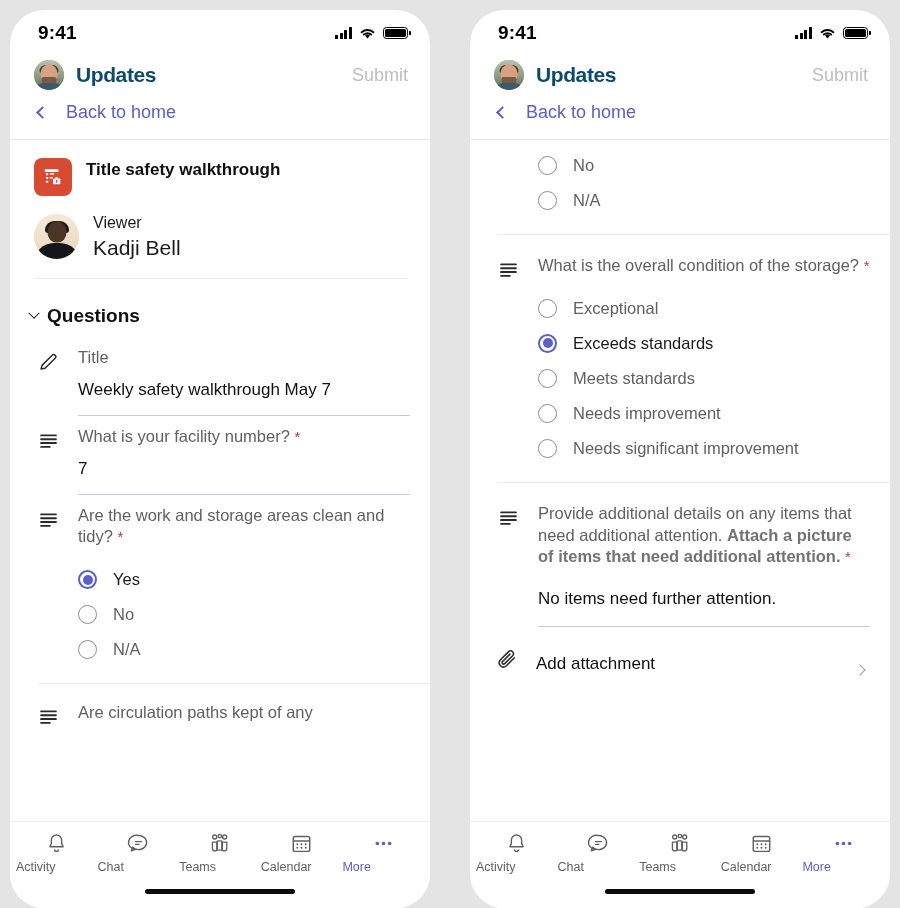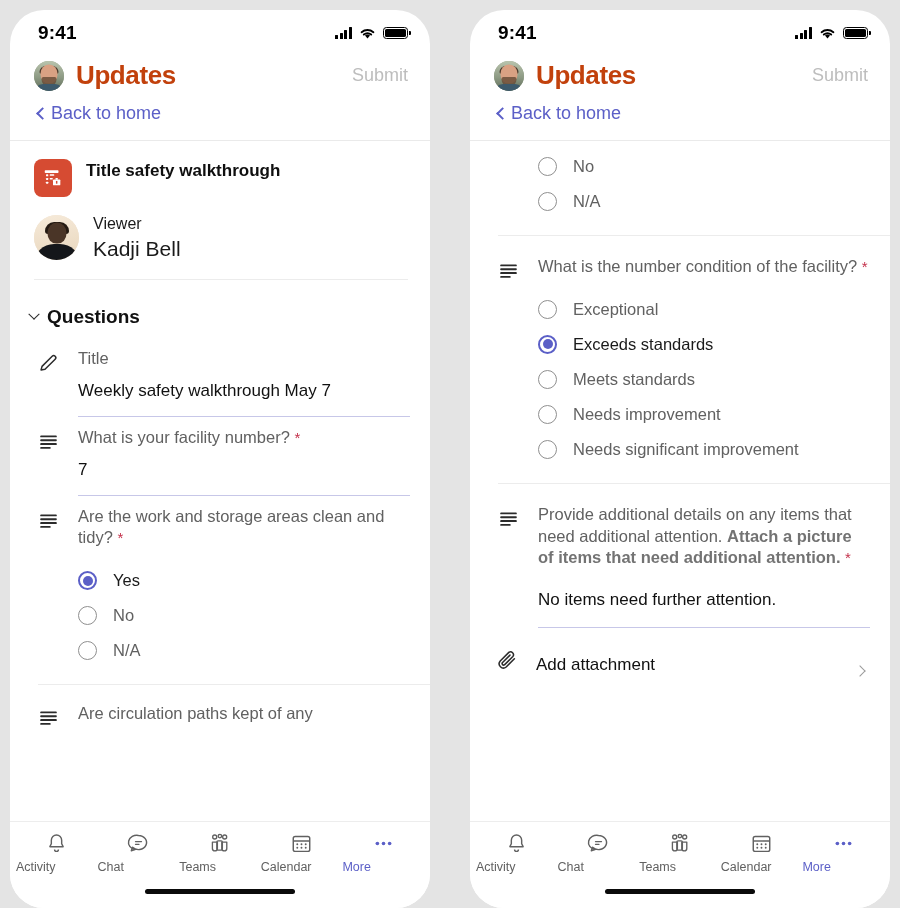--- a/index.html
+++ b/index.html
@@ -95,39 +95,39 @@
     width: 15px; height: 10px;
     background: #6b4f3a; border-radius: 2px 2px 8px 8px; opacity: .85;
   }
   .avatar .body {
     position: absolute; left: 50%; bottom: -2px;
     transform: translateX(-50%);
     width: 30px; height: 9px;
     background: #3d5a6c; border-radius: 10px 10px 0 0;
   }
   .app-title {
-    font-size: 26px;
+    font-size: 21px;
     font-weight: bold;
-    color: #c2410c;
+    color: #0c4a6e;
     letter-spacing: -0.4px;
     flex: 1 1 auto;
   }
   .submit-btn {
     font-size: 18px;
     color: #bdbdbd;
     font-weight: normal;
     white-space: nowrap;
   }
 
   
   .backrow {
     flex: 0 0 auto;
     display: flex;
     align-items: center;
-    gap: 4px;
+    gap: 19px;
     padding: 10px 24px 16px 28px;
   }
   .chev-left {
     width: 9px; height: 9px;
     border-left: 2.3px solid #5b5fc7;
     border-bottom: 2.3px solid #5b5fc7;
     transform: rotate(45deg);
     flex: 0 0 auto;
   }
   .back-label { font-size: 18px; color: #5b5fc7; }
@@ -564,21 +564,21 @@
         <div class="qrow" style="padding-top:20px">
           <div class="qicon">
             <svg width="21" height="21" viewBox="0 0 24 24">
               <rect x="2.5" y="5" width="19" height="2.2" rx="1" fill="#2b2b2b"></rect>
               <rect x="2.5" y="9.4" width="19" height="2.2" rx="1" fill="#2b2b2b"></rect>
               <rect x="2.5" y="13.8" width="19" height="2.2" rx="1" fill="#2b2b2b"></rect>
               <rect x="2.5" y="18.2" width="12" height="2.2" rx="1" fill="#2b2b2b"></rect>
             </svg>
           </div>
           <div class="qbody">
-            <div class="qlabel"><span>What is the number condition of the facility?</span> <span class="req">*</span></div>
+            <div class="qlabel"><span>What is the overall condition of the storage?</span> <span class="req">*</span></div>
             <div class="radios">
               <div class="radio-item">
                 <div class="radio"></div>
                 <div class="radio-label">Exceptional</div>
               </div>
               <div class="radio-item selected">
                 <div class="radio on"></div>
                 <div class="radio-label">Exceeds standards</div>
               </div>
               <div class="radio-item">

